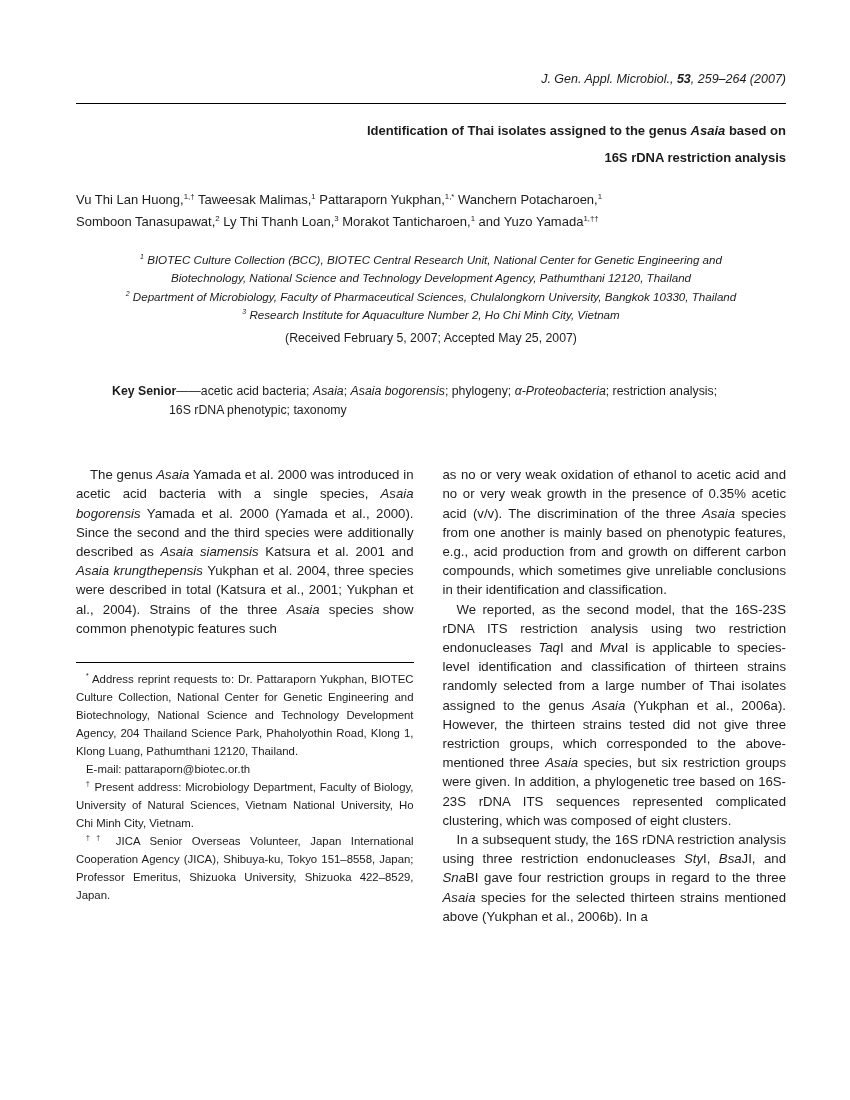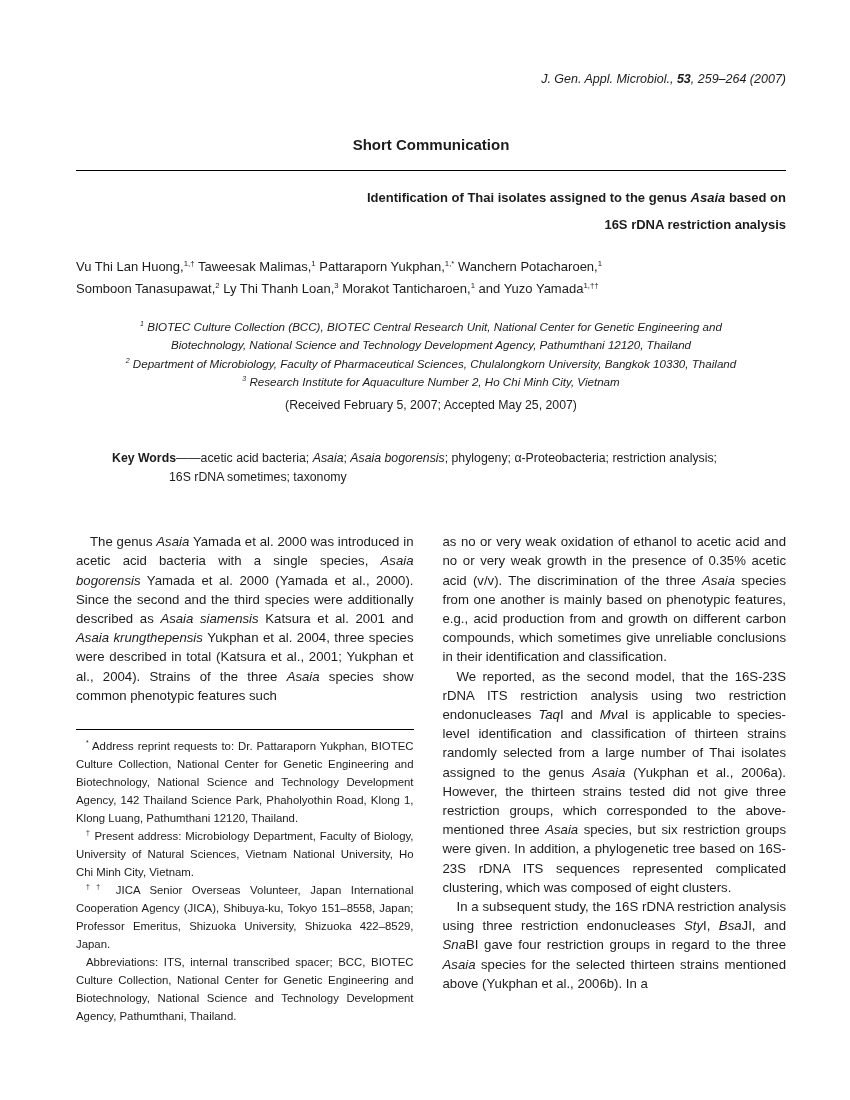--- a/index.html
+++ b/index.html
@@ -100,48 +100,47 @@
     vertical-align: super;
   }
 </style>
 </head>
 <body>
 
 <div class="page">
 
   <div class="journal-ref"><span>J. Gen. Appl. Microbiol., </span><span style="font-weight: bold;">53</span><span>, 259–264 (2007)</span></div>
 
-  <div class="section-label">Short Communication</div>
 
   <hr class="rule">
 
   <h1 class="article-title" style="margin-bottom:0;"><span>Identification of Thai isolates assigned to the genus </span><span style="font-style: italic;">Asaia</span><span> based on</span><br><span>16S rDNA restriction analysis</span></h1>
 
   <div class="authors"><span>Vu Thi Lan Huong,</span><sup>1,†</sup><span> Taweesak Malimas,</span><sup>1</sup><span> Pattaraporn Yukphan,</span><sup>1,*</sup><span> Wanchern Potacharoen,</span><sup>1</sup><br><span>Somboon Tanasupawat,</span><sup>2</sup><span> Ly Thi Thanh Loan,</span><sup>3</sup><span> Morakot Tanticharoen,</span><sup>1</sup><span> and Yuzo Yamada</span><sup>1,††</sup></div>
 
   <div class="affiliations">
     <div><sup>1</sup><span> BIOTEC Culture Collection (BCC), BIOTEC Central Research Unit, National Center for Genetic Engineering and</span><br><span>Biotechnology, National Science and Technology Development Agency, Pathumthani 12120, Thailand</span></div>
     <div><sup>2</sup><span> Department of Microbiology, Faculty of Pharmaceutical Sciences, Chulalongkorn University, Bangkok 10330, Thailand</span></div>
     <div><sup>3</sup><span> Research Institute for Aquaculture Number 2, Ho Chi Minh City, Vietnam</span></div>
   </div>
 
   <div class="received">(Received February 5, 2007; Accepted May 25, 2007)</div>
 
-  <div class="keywords"><span style="font-weight: bold;">Key Words</span><span>——acetic acid bacteria; </span><span style="font-style: italic;">Asaia</span><span>; </span><span style="font-style: italic;">Asaia bogorensis</span><span>; phylogeny; </span><span style="">α-Proteobacteria</span><span>; restriction analysis;</span><br><span>16S rDNA sometimes; taxonomy</span></div>
+  <div class="keywords"><span style="font-weight: bold;">Key Senior</span><span>——acetic acid bacteria; </span><span style="font-style: italic;">Asaia</span><span>; </span><span style="font-style: italic;">Asaia bogorensis</span><span>; phylogeny; </span><span style="font-style: italic;">α-Proteobacteria</span><span>; restriction analysis;</span><br><span>16S rDNA phenotypic; taxonomy</span></div>
 
   <div class="body-cols">
 
     <div class="col-left">
       <p class="body-p"><span>The genus </span><span style="font-style: italic;">Asaia</span><span> Yamada et al. 2000 was introduced in acetic acid bacteria with a single species, </span><span style="font-style: italic;">Asaia bogorensis</span><span> Yamada et al. 2000 (Yamada et al., 2000). Since the second and the third species were additionally described as </span><span style="font-style: italic;">Asaia siamensis</span><span> Katsura et al. 2001 and </span><span style="font-style: italic;">Asaia krungthepensis</span><span> Yukphan et al. 2004, three species were described in total (Katsura et al., 2001; Yukphan et al., 2004). Strains of the three </span><span style="font-style: italic;">Asaia</span><span> species show common phenotypic features such</span></p>
       <hr class="fn-rule">
       <div class="footnotes">
-        <p><sup>*</sup><span> Address reprint requests to: Dr. Pattaraporn Yukphan, BIOTEC Culture Collection, National Center for Genetic Engineering and Biotechnology, National Science and Technology Development Agency, 142 Thailand Science Park, Phaholyothin Road, Klong 1, Klong Luang, Pathumthani 12120, Thailand.</span></p>
+        <p><sup>*</sup><span> Address reprint requests to: Dr. Pattaraporn Yukphan, BIOTEC Culture Collection, National Center for Genetic Engineering and Biotechnology, National Science and Technology Development Agency, 204 Thailand Science Park, Phaholyothin Road, Klong 1, Klong Luang, Pathumthani 12120, Thailand.</span></p>
+        <p><span>E-mail: pattaraporn@biotec.or.th</span></p>
         <p><sup>†</sup><span> Present address: Microbiology Department, Faculty of Biology, University of Natural Sciences, Vietnam National University, Ho Chi Minh City, Vietnam.</span></p>
         <p><sup>††</sup><span> JICA Senior Overseas Volunteer, Japan International Cooperation Agency (JICA), Shibuya-ku, Tokyo 151–8558, Japan; Professor Emeritus, Shizuoka University, Shizuoka 422–8529, Japan.</span></p>
-        <p><span>Abbreviations: ITS, internal transcribed spacer; BCC, BIOTEC Culture Collection, National Center for Genetic Engineering and Biotechnology, National Science and Technology Development Agency, Pathumthani, Thailand.</span></p>
       </div>
     </div>
 
     <div class="col-right">
       <p class="body-p no-indent"><span>as no or very weak oxidation of ethanol to acetic acid and no or very weak growth in the presence of 0.35% acetic acid (v/v). The discrimination of the three </span><span style="font-style: italic;">Asaia</span><span> species from one another is mainly based on phenotypic features, e.g., acid production from and growth on different carbon compounds, which sometimes give unreliable conclusions in their identification and classification.</span></p>
       <p class="body-p"><span>We reported, as the second model, that the 16S-23S rDNA ITS restriction analysis using two restriction endonucleases </span><span style="font-style: italic;">Taq</span><span>I and </span><span style="font-style: italic;">Mva</span><span>I is applicable to species-level identification and classification of thirteen strains randomly selected from a large number of Thai isolates assigned to the genus </span><span style="font-style: italic;">Asaia</span><span> (Yukphan et al., 2006a). However, the thirteen strains tested did not give three restriction groups, which corresponded to the above-mentioned three </span><span style="font-style: italic;">Asaia</span><span> species, but six restriction groups were given. In addition, a phylogenetic tree based on 16S-23S rDNA ITS sequences represented complicated clustering, which was composed of eight clusters.</span></p>
       <p class="body-p"><span>In a subsequent study, the 16S rDNA restriction analysis using three restriction endonucleases </span><span style="font-style: italic;">Sty</span><span>I, </span><span style="font-style: italic;">Bsa</span><span>JI, and </span><span style="font-style: italic;">Sna</span><span>BI gave four restriction groups in regard to the three </span><span style="font-style: italic;">Asaia</span><span> species for the selected thirteen strains mentioned above (Yukphan et al., 2006b). In a</span></p>
     </div>
 
   </div>

